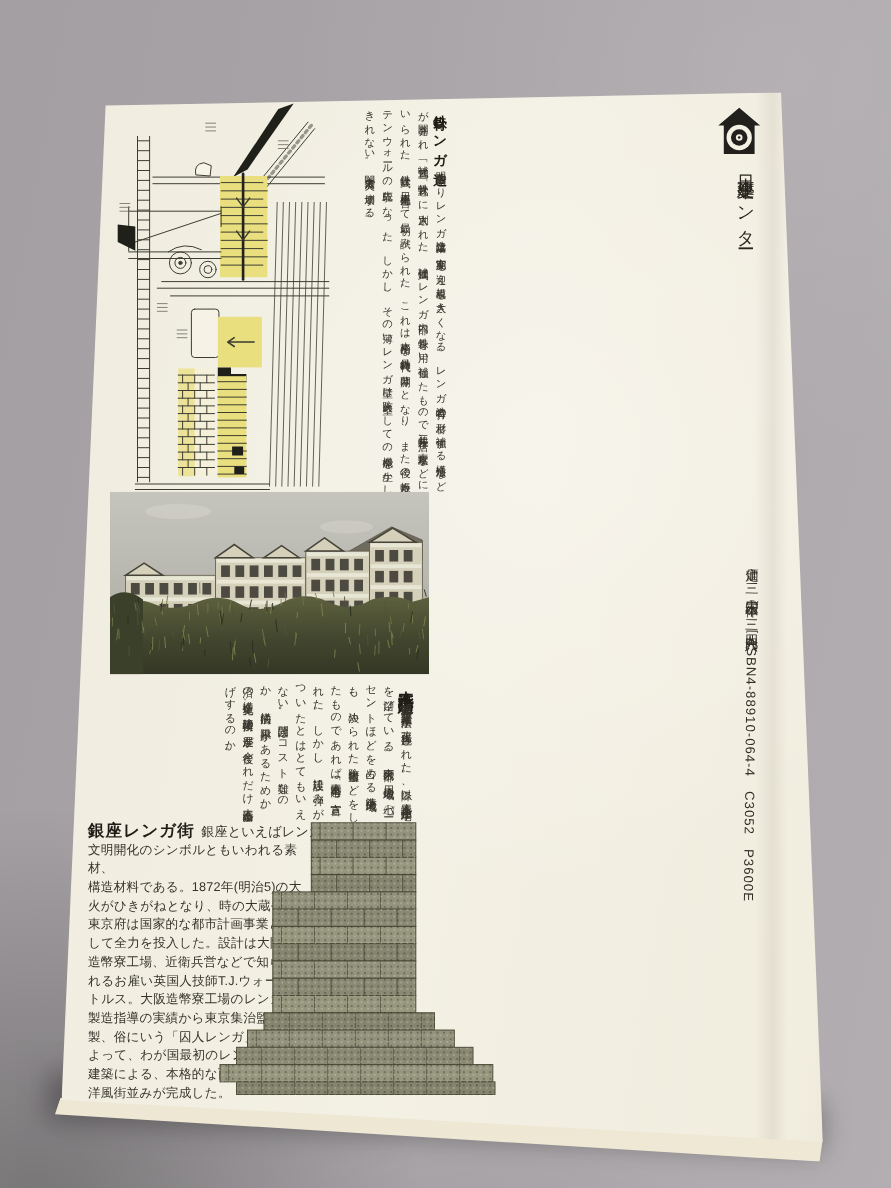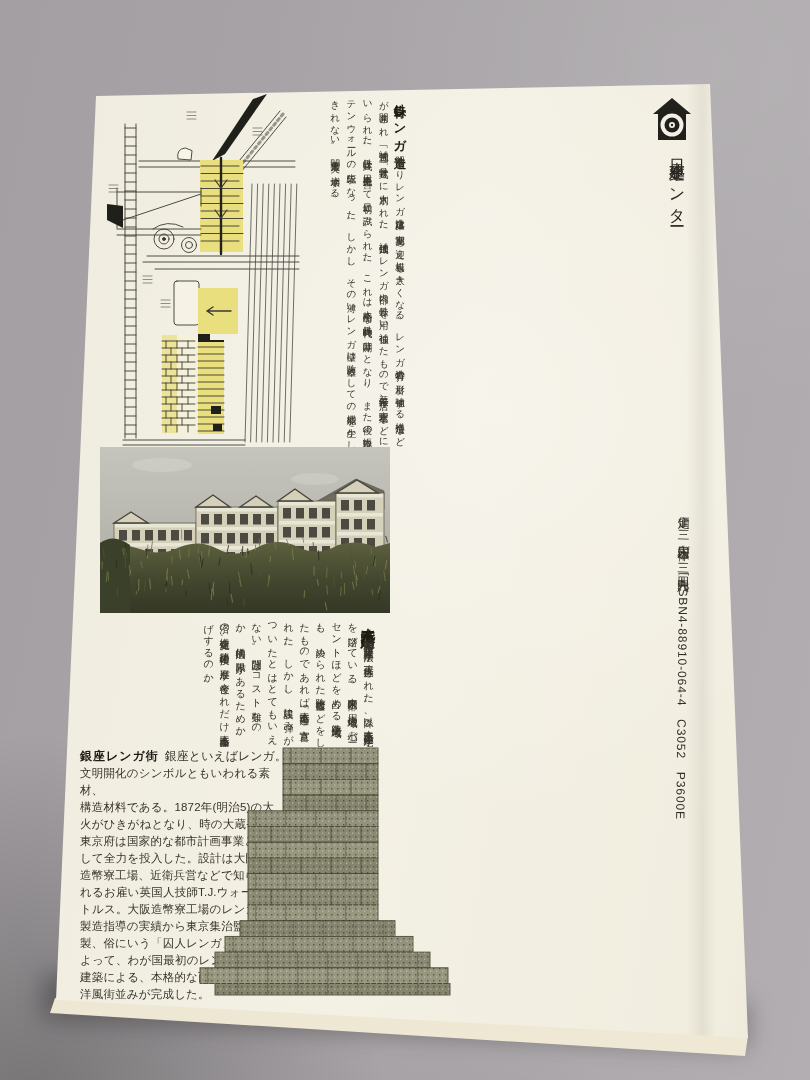--- a/index.html
+++ b/index.html
@@ -25,21 +25,21 @@
   .abs{position:absolute;}
   .vtext{writing-mode:vertical-rl;text-orientation:mixed;color:#37342c;overflow:hidden;}
   #tekkotsu{left:290px;top:94px;width:118px;height:358px;font-size:9.5px;
       line-height:16.2px;letter-spacing:1px;}
   #tekkotsu .hd{font-size:12.5px;font-weight:700;letter-spacing:2px;color:#1f1c15;}
   #mokuzo{left:84px;top:616px;width:292px;height:131px;font-size:10px;
       line-height:16px;letter-spacing:1px;}
   #mokuzo .hd{font-size:14.5px;font-weight:700;letter-spacing:1.5px;color:#1f1c15;}
   #mokuzo .lead{padding-top:8px;display:inline;}
   #ginza{left:80px;top:746px;width:324px;color:#37342c;}
-  #ginza .hd{font-size:12px;font-weight:700;letter-spacing:1px;color:#1f1c15;}
+  #ginza .hd{font-size:15px;font-weight:700;letter-spacing:1px;color:#1f1c15;}
   #ginza .lead{font-size:12px;margin-left:6px;}
   #ginza .bd{margin-top:0;width:212px;font-size:11.5px;line-height:17px;
       letter-spacing:.2px;white-space:pre-line;}
   #publisher-name{left:657px;top:146px;width:30px;height:195px;font-size:16px;
       letter-spacing:2.5px;color:#26241d;}
   #price{left:664px;top:506px;width:28px;height:492px;font-size:12px;
       letter-spacing:.9px;color:#302e27;transform:rotate(.7deg);transform-origin:top left;}
   #price .isbn{padding-top:12px;}
   svg{display:block;}
 </style>

